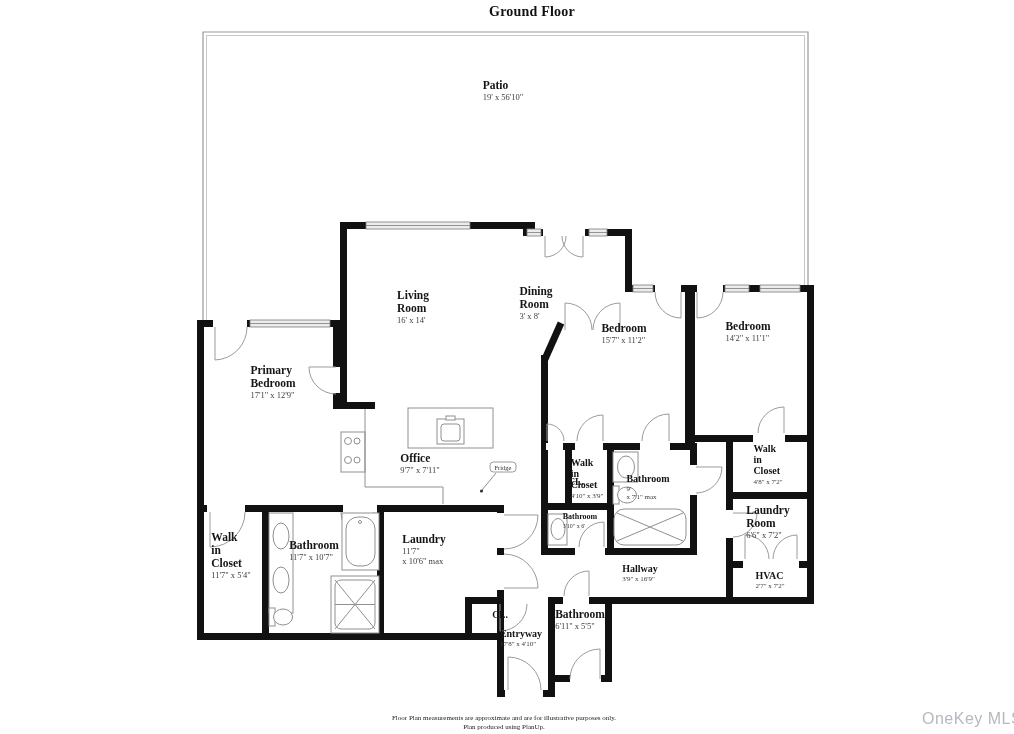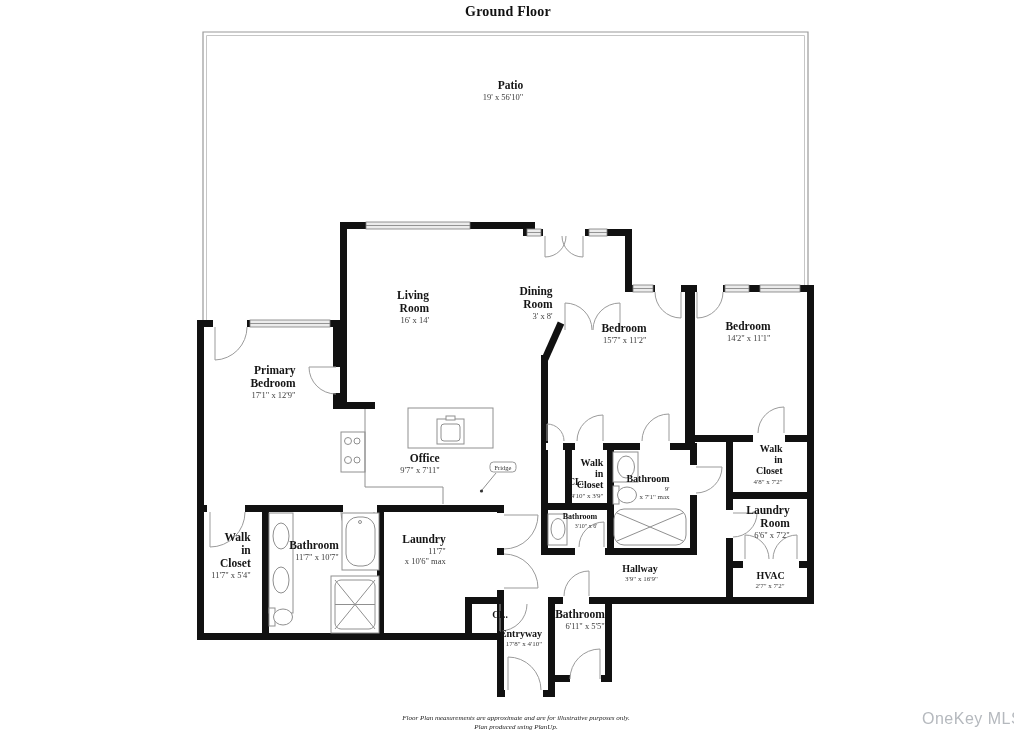--- a/index.html
+++ b/index.html
@@ -5,36 +5,36 @@
   html,body{margin:0;padding:0;background:#fff;}
   #stage{
     position:relative;width:1014px;height:734px;overflow:hidden;background:#fff;
     font-family:"Liberation Serif","DejaVu Serif",serif;color:#111;
   }
   #plan-svg{position:absolute;left:0;top:0;}
   .page-title{
     position:absolute;transform:translate(-50%,-50%);
     font-size:14px;font-weight:bold;white-space:nowrap;letter-spacing:.2px;
   }
-  .room-label{position:absolute;transform:translate(-50%,-50%);text-align:right;pointer-events:none;}
+  .room-label{position:absolute;transform:translate(-50%,-50%);text-align:left;pointer-events:none;}
   .room-name{font-weight:bold;font-size:11.5px;line-height:1.12;white-space:pre-line;color:#151515;}
   .room-dims{font-size:8.5px;line-height:1.15;white-space:pre-line;color:#3d3d3d;margin-top:1px;}
   .md .room-name{font-size:10px;}
   .md .room-dims{font-size:7px;}
   .sm .room-name{font-size:8px;}
   .sm .room-dims{font-size:6px;}
   .cl .room-name{font-size:9.5px;margin-left:40px;}
   .fridge-tag{
     position:absolute;transform:translate(-50%,-50%);
     font-size:6.5px;color:#333;border:1px solid #999;border-radius:4px;
     padding:1px 4px;background:#fff;white-space:nowrap;
   }
   .footer-line{
-    position:absolute;transform:translate(-50%,0);left:516px;text-align:center;
-    font-size:7px;color:#222;white-space:nowrap;font-style:italic;
+    position:absolute;transform:translate(-50%,0);left:504px;text-align:center;
+    font-size:7px;color:#222;white-space:nowrap;
   }
   .watermark{
     position:absolute;font-family:"Liberation Sans","DejaVu Sans",sans-serif;
     font-size:16px;color:#b5b9be;letter-spacing:.5px;white-space:nowrap;
   }
 </style>
 </head>
 <body>
 
 <div id="stage">
@@ -212,21 +212,21 @@
       <ellipse cx="281" cy="536" rx="8" ry="13"></ellipse>
       <ellipse cx="281" cy="580" rx="8" ry="13"></ellipse>
     </g>
     <g>
       <rect x="269" y="608" width="6" height="18"></rect>
       <ellipse cx="283" cy="617" rx="9.5" ry="8"></ellipse>
     </g>
   </g>
 </svg>
 
-  <div class="page-title" style="left:508px;top:12px">Ground Floor</div>
+  <div class="page-title" style="left:532px;top:12px">Ground Floor</div>
 
   <div class="room-label" style="left:503px;top:91px">
     <div class="room-name">Patio</div>
     <div class="room-dims">19' x 56'10"</div>
   </div>
   <div class="room-label" style="left:413px;top:307px">
     <div class="room-name">Living
 Room</div>
     <div class="room-dims">16' x 14'</div>
   </div>

